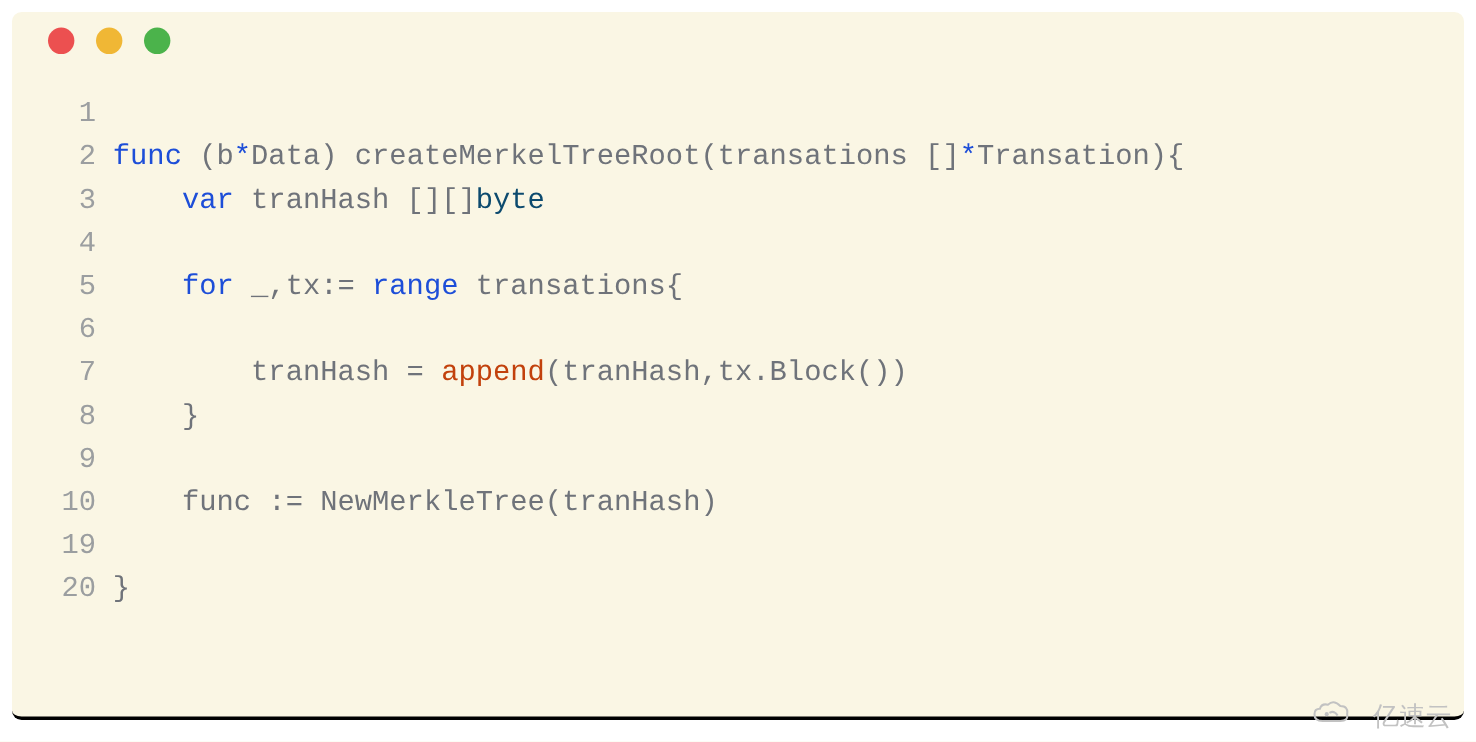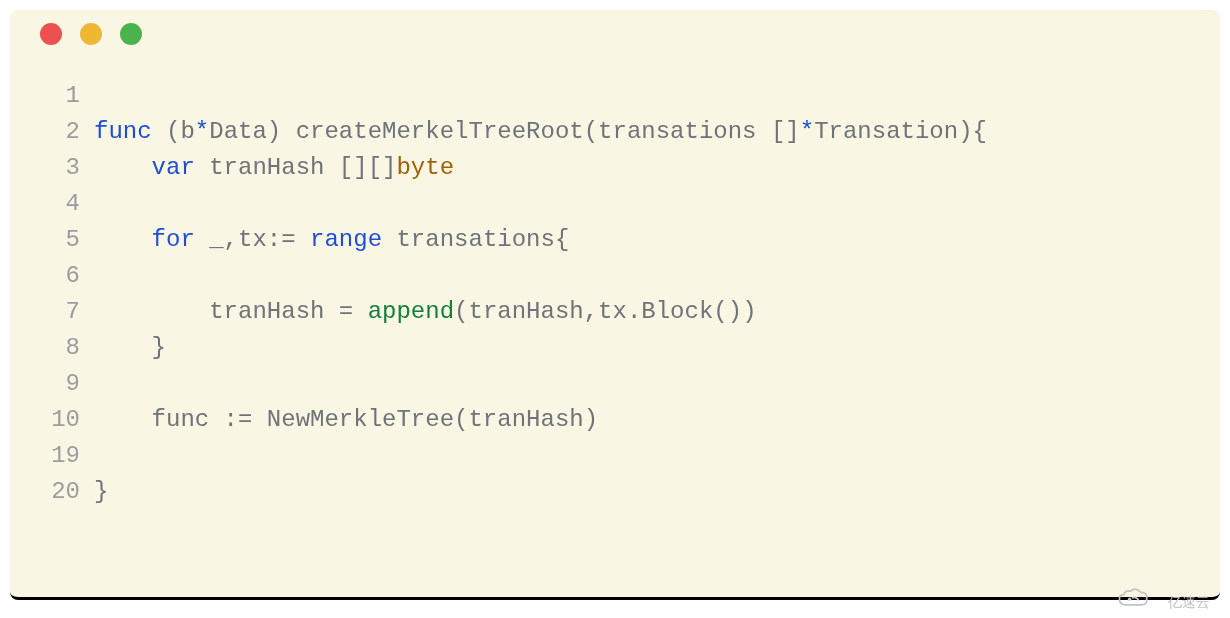--- a/index.html
+++ b/index.html
@@ -53,34 +53,34 @@
       padding-right: 14px;
       color: #9b9ea0;
       user-select: none;
       flex-shrink: 0;
     }
     .content {
       white-space: pre;
       color: #6f737a;
     }
     .kw { color: #1d4ed8; }
-    .typename { color: #a16207; text-align: center; }
+    .typename { color: #0c4a6e; text-align: center; }
     .ident { color: #6f737a; }
-    .builtin { color: #15803d; }
+    .builtin { color: #c2410c; }
     .punct { color: #6f737a; }
     .watermark {
       position: absolute;
       right: 20px;
       bottom: 6px;
       display: flex;
-      align-items: flex-end;
+      align-items: center;
       gap: 18px;
       color: #c2c2c2;
       font-family: sans-serif;
-      font-size: 14px;
+      font-size: 22px;
     }
     .watermark svg {
       width: 34px;
       height: 22px;
     }
   </style>
 </head>
 <body>
 
 <div class="code-window">

